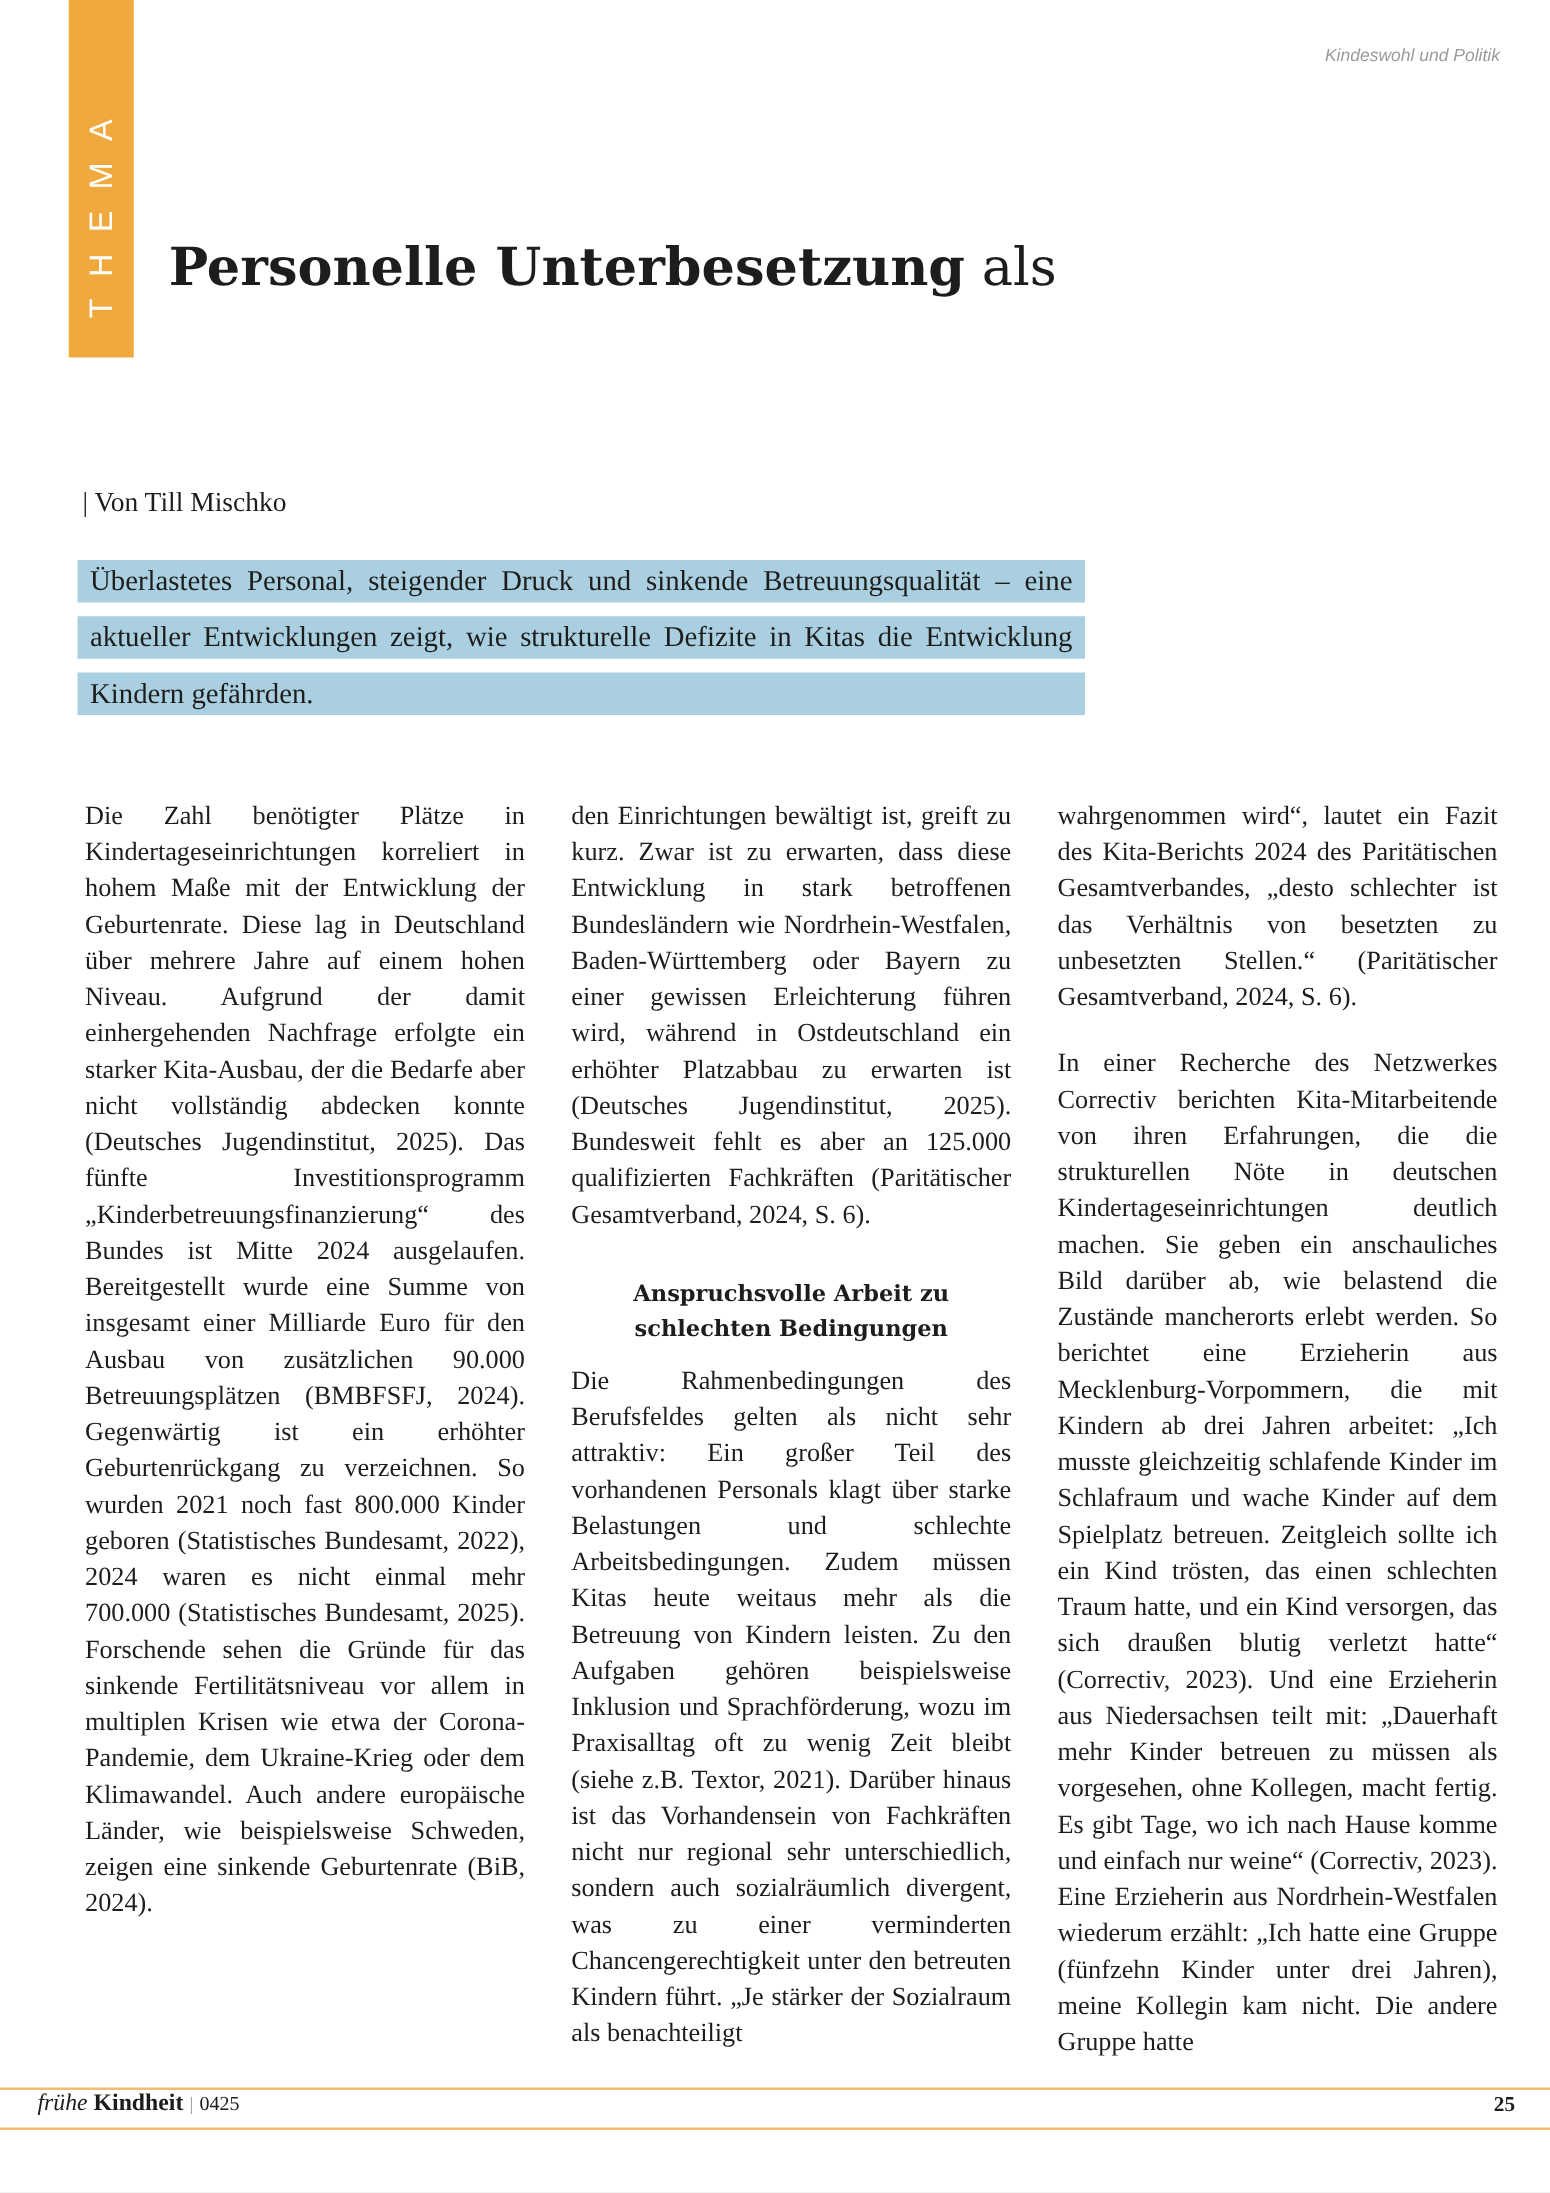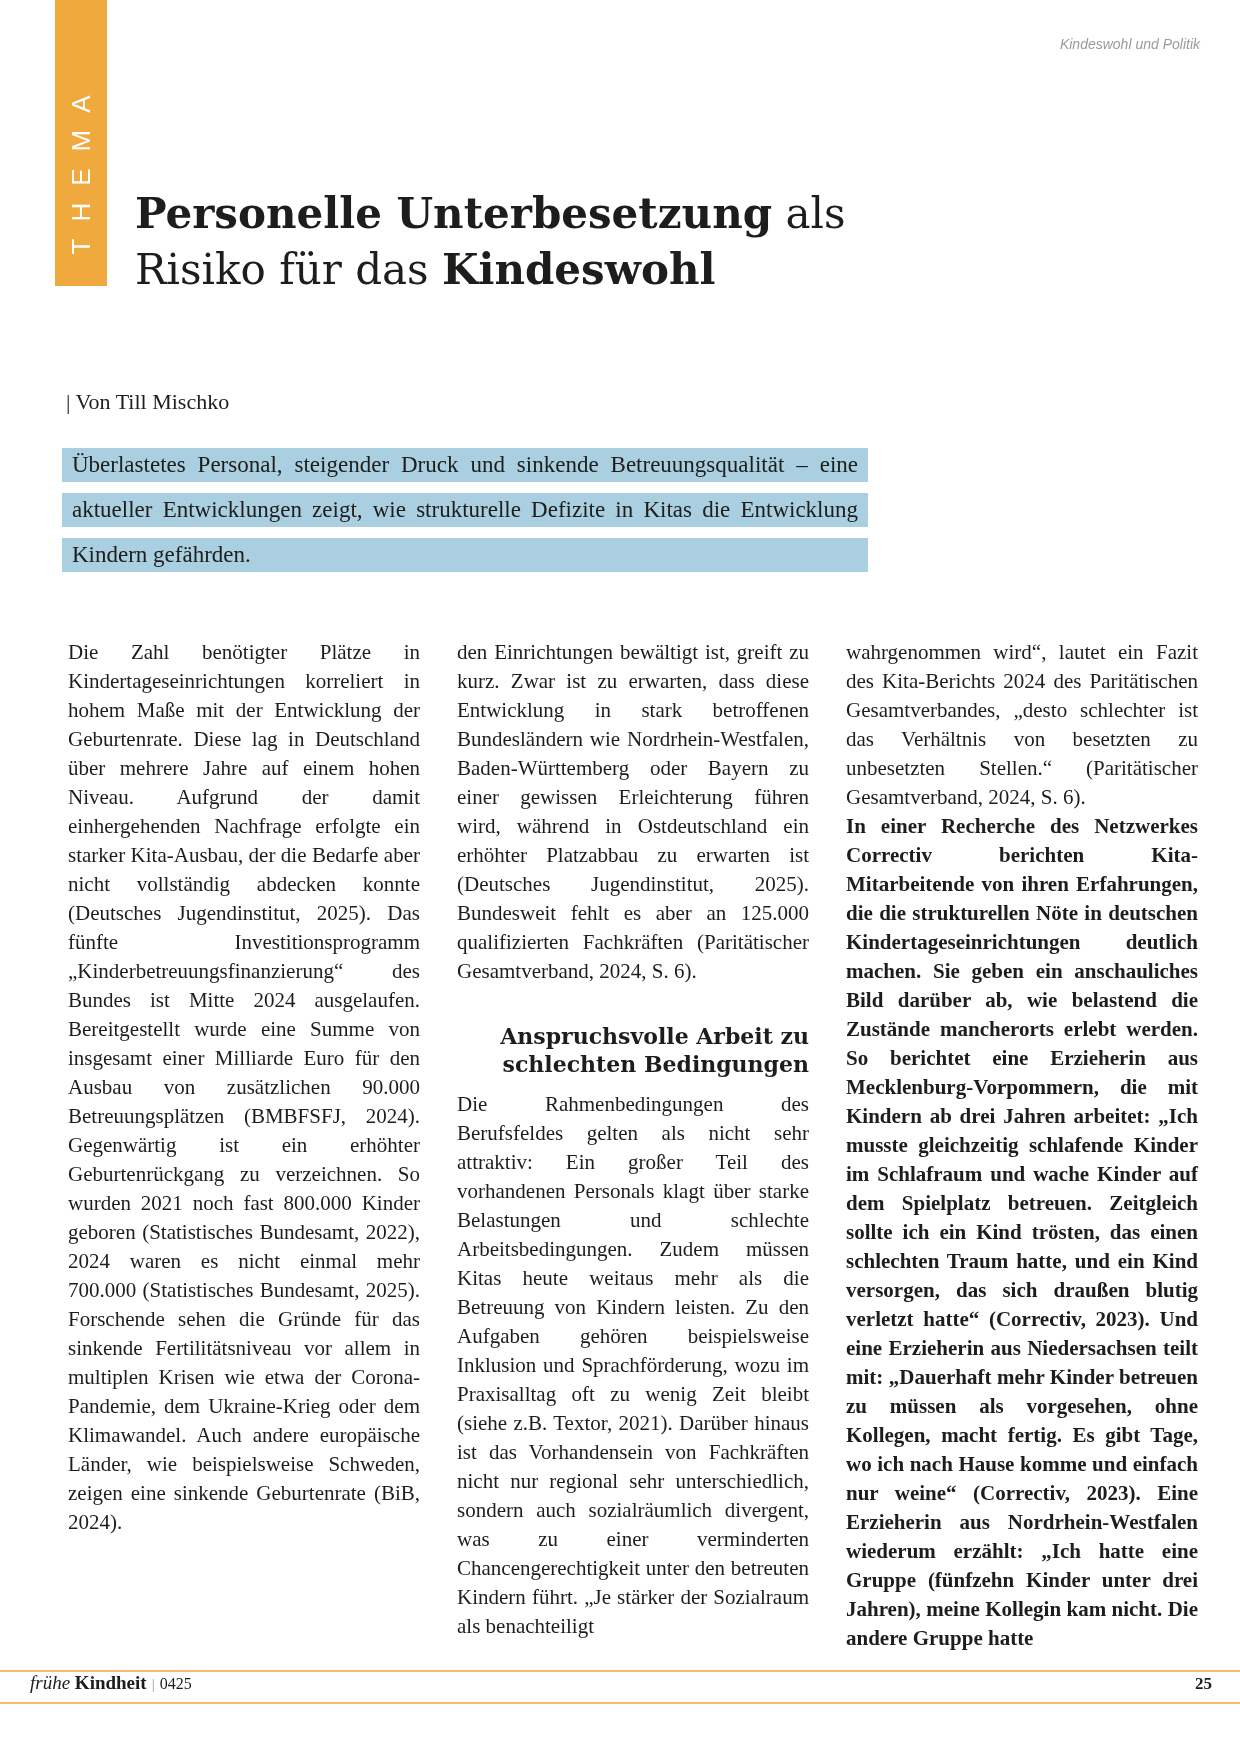--- a/index.html
+++ b/index.html
@@ -78,26 +78,26 @@
     position:absolute;left:68px;top:638px;width:1110px;height:1000px;
     display:flex;gap:37px;
   }
   .col{width:352px;flex:0 0 352px;}
   .col p{
     margin:0;
     font-size:21px;line-height:29px;
     text-align:justify;
   }
   .col p + p, .col .section-heading + p{margin-top:0;}
-  .col p.para-gap{margin-top:0;font-weight:bold;}
+  .col p.para-gap{margin-top:24px;}
   .section-heading{
     margin:36px 0 12px 0;
     font-family:"DejaVu Serif",serif;
-    font-size:22px;line-height:28px;font-weight:700;
-    text-align:right;
+    font-size:18px;line-height:28px;font-weight:700;
+    text-align:center;
   }
 
   
   .footer-rule{
     position:absolute;left:0;right:0;height:2px;
     background:var(--footer-rule-orange,#F4BC72);
   }
   .footer-rule-top{top:1670px;}
   .footer-rule-bottom{top:1702px;}
   .footer-content{
@@ -117,21 +117,20 @@
 <div class="page">
 
   <div class="kicker-banner">
     <span class="kicker-label">THEMA</span>
   </div>
 
   <div class="section-label">Kindeswohl und Politik</div>
 
   <h1 class="article-title">
     <span><span class="b">Personelle Unterbesetzung</span> <span>als</span></span><br>
-    <span><span>Risiko für das</span> <span class="b">Kindeswohl</span></span>
   </h1>
 
   <div class="byline">| Von Till Mischko</div>
 
   <div class="lede">
     <span class="lede-line stretch">Überlastetes Personal, steigender Druck und sinkende Betreuungsqualität – eine Analyse</span>
     <span class="lede-line stretch">aktueller Entwicklungen zeigt, wie strukturelle Defizite in Kitas die Entwicklung von</span>
     <span class="lede-line">Kindern gefährden.</span>
   </div>
 

